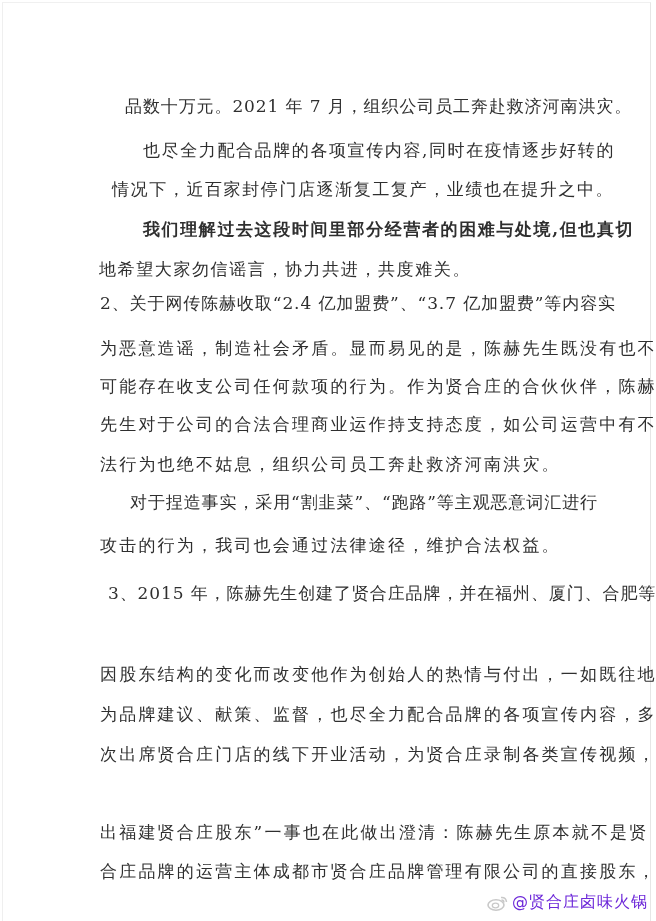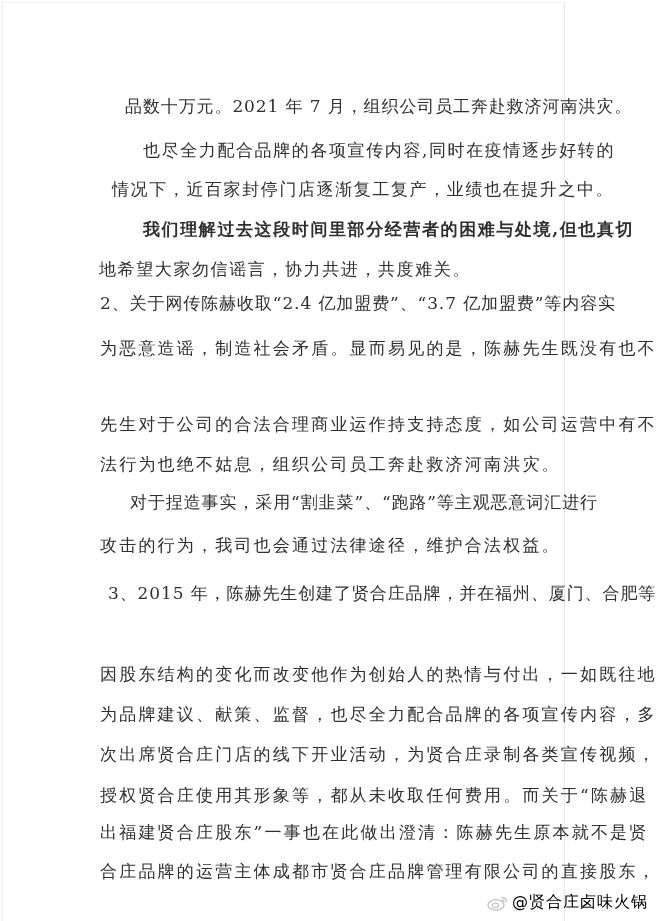--- a/index.html
+++ b/index.html
@@ -12,21 +12,21 @@
       height: 921px;
       position: relative;
       overflow: hidden;
       font-family: "DejaVu Serif", "Liberation Serif", serif;
       color: #2a2a2a;
     }
     .page {
       position: absolute;
       left: 2px;
       top: 2px;
-      width: 563px;
+      width: 649px;
       height: 919px;
       background: #ffffff;
       border-left: 1px solid #efefef;
       border-top: 1px solid #f0f0f0;
       border-right: 1px solid #e6e6e6;
       box-sizing: border-box;
     }
     .line {
       position: absolute;
       white-space: nowrap;
@@ -37,21 +37,21 @@
     }
     .line.tight { letter-spacing: 0.9px; }
     .line.mid { letter-spacing: 1.6px; }
     .watermark {
       position: absolute;
       right: 8px;
       bottom: 8px;
       display: flex;
       align-items: center;
       gap: 3px;
-      color: #000000;
+      color: #6d28d9;
       font-family: "DejaVu Sans", "Liberation Sans", sans-serif;
       font-size: 16px;
       letter-spacing: 1px;
     }
     .weibo-icon {
       width: 22px;
       height: 16px;
       position: relative;
     }
     .weibo-icon svg { display: block; }
@@ -62,30 +62,30 @@
 <div class="page">
 
   <div class="line tight" style="left:122px; top:93px;">品数十万元。2021 年 7 月，组织公司员工奔赴救济河南洪灾。</div>
   <div class="line mid" style="left:140px; top:137px;">也尽全力配合品牌的各项宣传内容,同时在疫情逐步好转的</div>
   <div class="line mid" style="left:109px; top:176px;">情况下，近百家封停门店逐渐复工复产，业绩也在提升之中。</div>
   <div class="line mid" style="left:140px; top:216px;font-weight:bold;">我们理解过去这段时间里部分经营者的困难与处境,但也真切</div>
   <div class="line mid" style="left:96px; top:256px;">地希望大家勿信谣言，协力共进，共度难关。</div>
 
   <div class="line tight" style="left:97px; top:290px;">2、关于网传陈赫收取“2.4 亿加盟费”、“3.7 亿加盟费”等内容实</div>
   <div class="line" style="left:97px; top:335px;">为恶意造谣，制造社会矛盾。显而易见的是，陈赫先生既没有也不</div>
+  <div class="line" style="left:97px; top:373px;">可能存在收支公司任何款项的行为。作为贤合庄的合伙伙伴，陈赫</div>
   <div class="line" style="left:97px; top:411px;">先生对于公司的合法合理商业运作持支持态度，如公司运营中有不</div>
   <div class="line" style="left:97px; top:451px;">法行为也绝不姑息，组织公司员工奔赴救济河南洪灾。</div>
   <div class="line tight" style="left:127px; top:489px;">对于捏造事实，采用“割韭菜”、“跑路”等主观恶意词汇进行</div>
   <div class="line" style="left:97px; top:532px;">攻击的行为，我司也会通过法律途径，维护合法权益。</div>
 
   <div class="line tight" style="left:97px; top:580px;margin-left:8px;">3、2015 年，陈赫先生创建了贤合庄品牌，并在福州、厦门、合肥等</div>
   <div class="line" style="left:97px; top:661px;">因股东结构的变化而改变他作为创始人的热情与付出，一如既往地</div>
   <div class="line" style="left:97px; top:701px;">为品牌建议、献策、监督，也尽全力配合品牌的各项宣传内容，多</div>
   <div class="line" style="left:97px; top:741px;">次出席贤合庄门店的线下开业活动，为贤合庄录制各类宣传视频，</div>
-  <div class="line" style="left:97px; top:782px;">授权贤合庄使用其形象等，都从未收取任何费用。而关于“陈赫退</div>
   <div class="line" style="left:97px; top:819px;">出福建贤合庄股东”一事也在此做出澄清：陈赫先生原本就不是贤</div>
   <div class="line" style="left:97px; top:858px;">合庄品牌的运营主体成都市贤合庄品牌管理有限公司的直接股东，</div>
 
 </div>
 
 <div class="watermark">
   <span class="weibo-icon">
     <svg width="22" height="16" viewBox="0 0 22 16">
       <ellipse cx="9" cy="10" rx="8" ry="5.2" fill="none" stroke="#c9c9c9" stroke-width="1.6"></ellipse>
       <ellipse cx="8.5" cy="10.5" rx="3.2" ry="2.4" fill="none" stroke="#c9c9c9" stroke-width="1.3"></ellipse>

